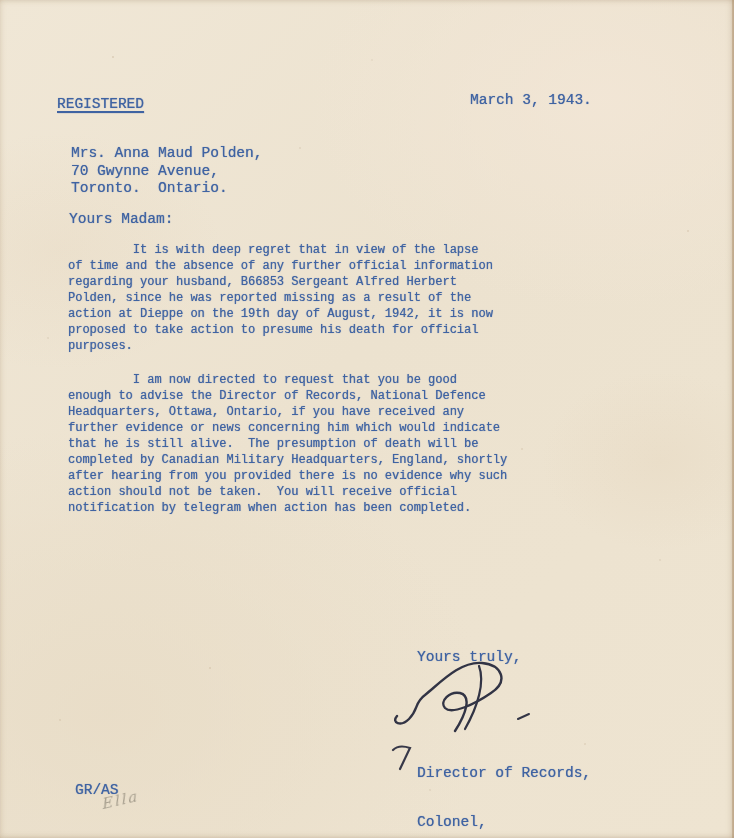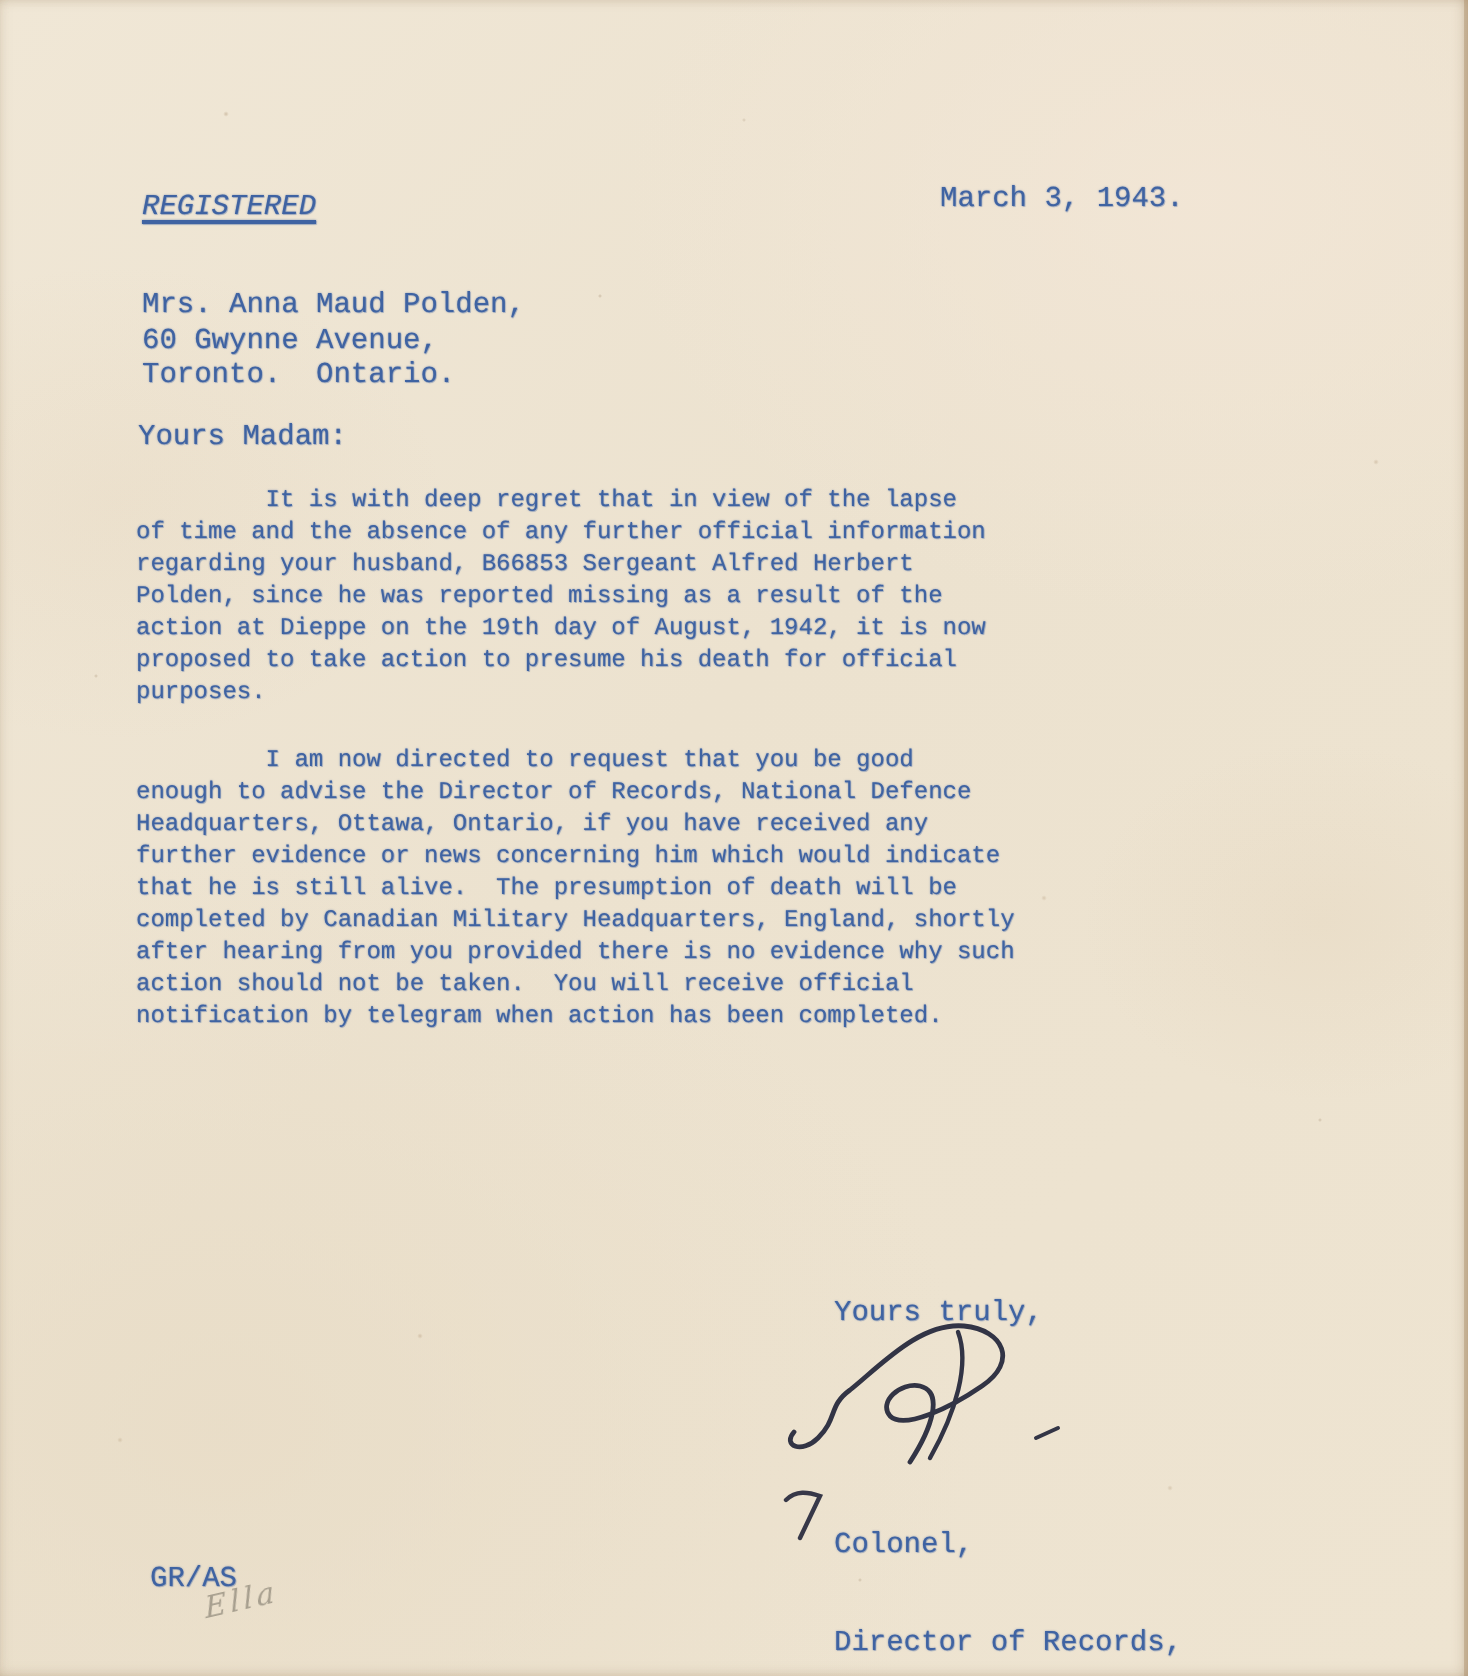--- a/index.html
+++ b/index.html
@@ -45,25 +45,24 @@
   }
   .typed{
     position:absolute;
     font-family:"Liberation Mono","DejaVu Sans Mono",monospace;
     font-size:14.5px;line-height:16px;white-space:pre;
     color:#3f63a2;
     text-shadow:0 0 1px rgba(63,99,162,.60), .4px .4px 0 rgba(63,99,162,.30);
     filter:blur(.2px);
   }
   .registered{
-    left:71px;top:96px;
+    left:57px;top:96px;
     text-decoration:underline;
     text-decoration-thickness:1.5px;
     text-underline-offset:3px;
-    font-style:italic;
   }
   .date{left:470px;top:92px;}
   .address{left:71px;top:145px;line-height:17.5px;}
   .salutation{left:69px;top:211px;}
   .bodytext{position:absolute;left:68px;top:242px;}
   .para{
     position:relative;
     font-family:"Liberation Mono","DejaVu Sans Mono",monospace;
     font-size:12px;line-height:16px;white-space:pre;
     color:#3f63a2;
@@ -90,21 +89,21 @@
 <body>
 
 <div class="paper">
 
   <div class="texture"></div>
 
   <div class="typed registered">REGISTERED</div>
   <div class="typed date">March 3, 1943.</div>
 
   <div class="typed address">Mrs. Anna Maud Polden,
-60 Gwynne Avenue,
+70 Gwynne Avenue,
 Toronto.  Ontario.</div>
 
   <div class="typed salutation">Yours Madam:</div>
 
   <div class="bodytext">
     <div class="para">         It is with deep regret that in view of the lapse
 of time and the absence of any further official information
 regarding your husband, B66853 Sergeant Alfred Herbert
 Polden, since he was reported missing as a result of the
 action at Dieppe on the 19th day of August, 1942, it is now
@@ -129,22 +128,22 @@
       <path stroke-width="2.2" d="M87,10 C93,26 86,50 73,73"></path>
       <path stroke-width="2" d="M126,63 L137,58"></path>
     </g>
   </svg>
 
   <svg class="bracket-svg" width="22" height="28" viewBox="0 0 22 28">
     <path d="M2,7 C7,2 13,3 19,5 L9,26" fill="none" stroke="#23263a" stroke-width="2.2" stroke-linecap="round" opacity="0.9"></path>
   </svg>
 
   <div class="typed sigblock">
+    <div>Director of Records,</div>
     <div>Colonel,</div>
-    <div>Director of Records,</div>
     
   </div>
 
   <div class="typed initials">GR/AS</div>
 
   <div class="pencil">Ella</div>
 
   <div class="edge-line"></div>
 </div>
 

